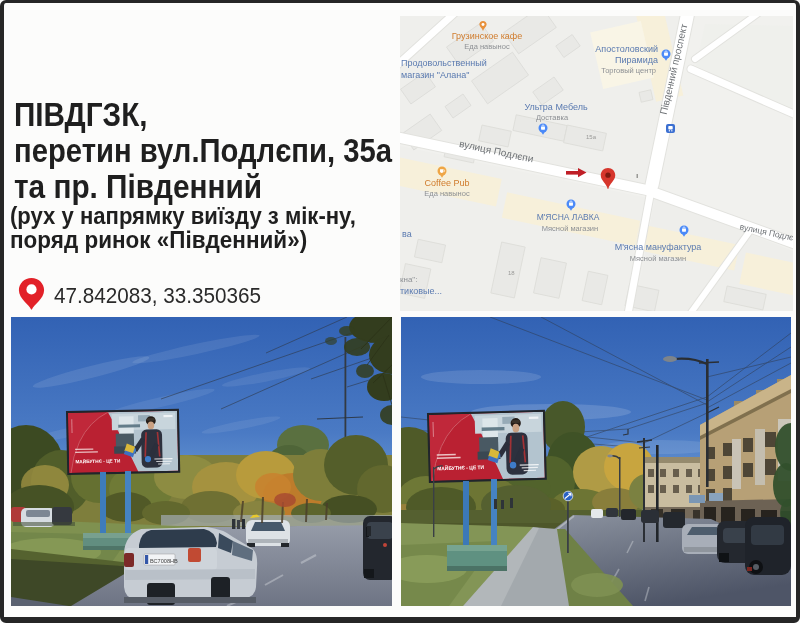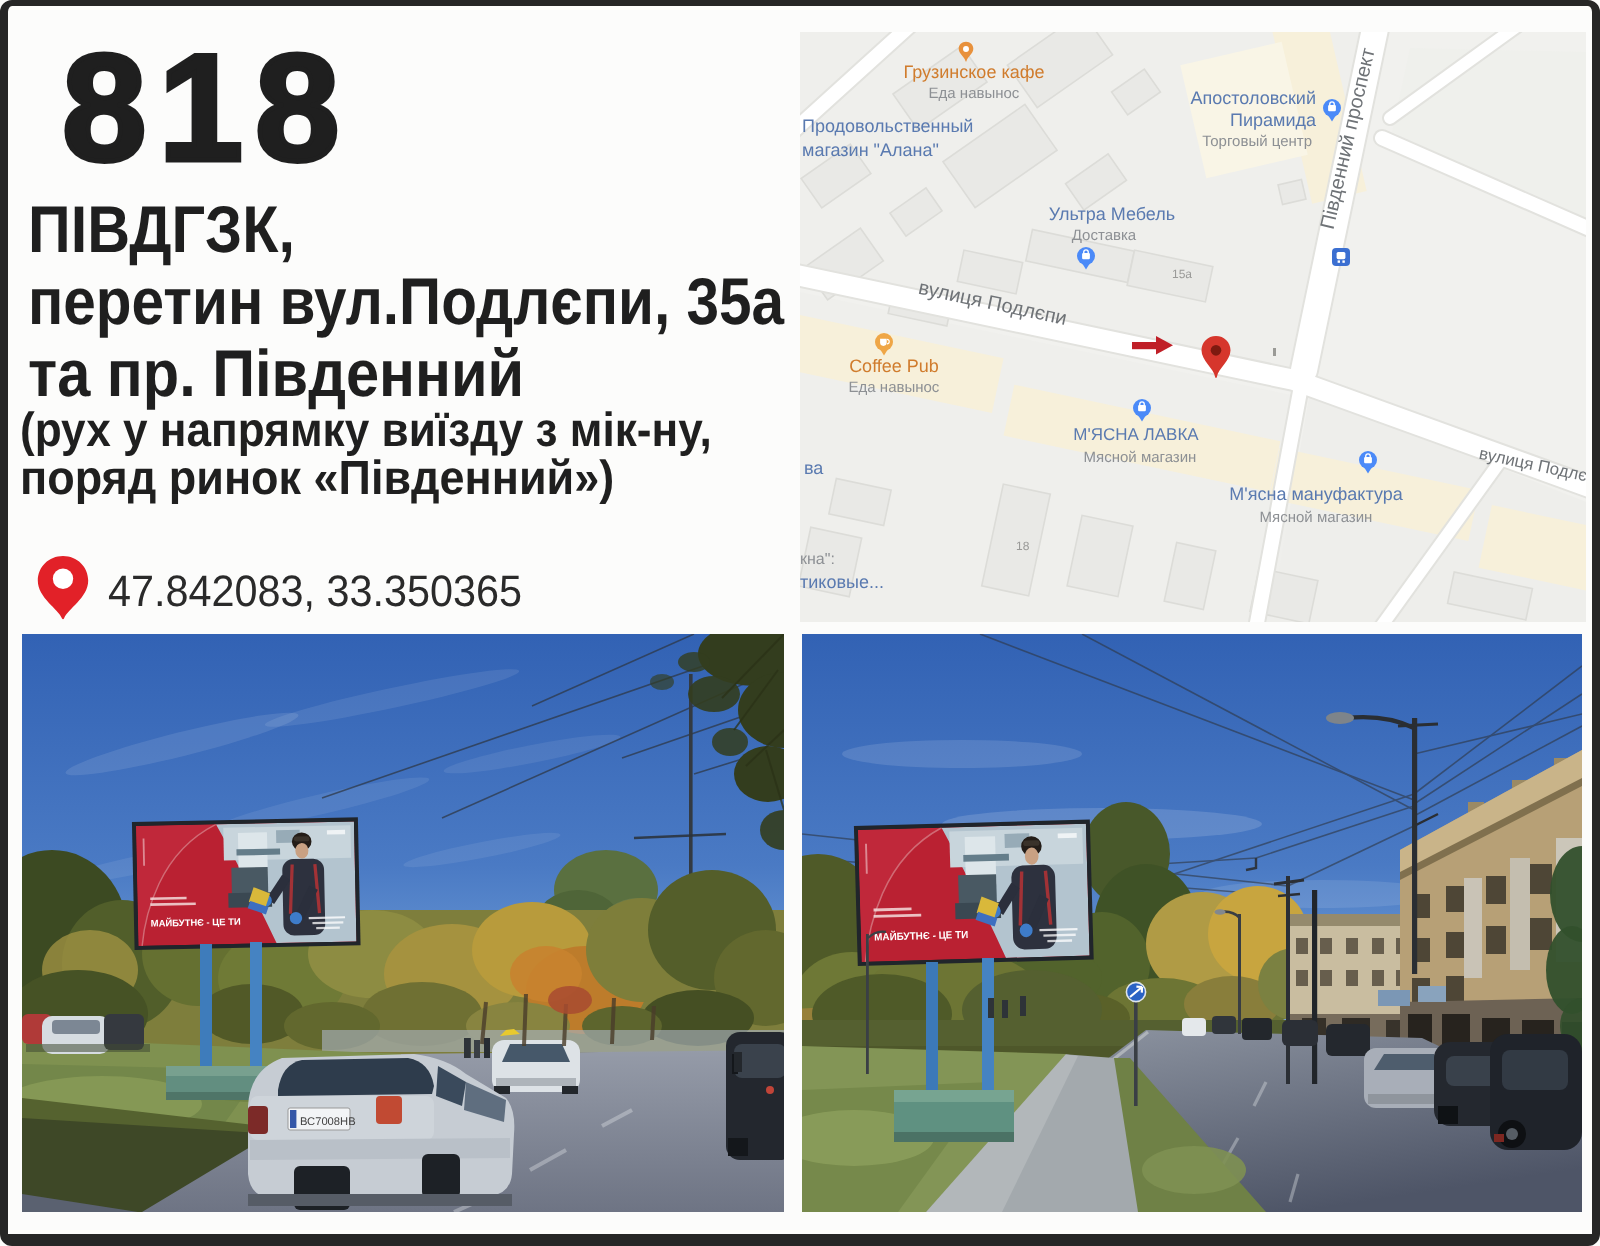--- a/index.html
+++ b/index.html
@@ -6,21 +6,20 @@
   body{width:800px;height:623px;overflow:hidden;background:#fff;font-family:"Liberation Sans",sans-serif;}
   #page{position:absolute;left:0;top:0;width:800px;height:623px;background:#fcfcfb;}
   #frame{position:absolute;left:0;top:0;width:792px;height:614px;border:3px solid #262626;border-left-width:4px;border-right-width:4px;border-bottom-width:6px;border-radius:6px;pointer-events:none;z-index:50;}
   .abs{position:absolute;}
   .ln{position:absolute;white-space:nowrap;font-weight:bold;color:#1f1f1f;transform-origin:0 50%;}
 </style>
 </head>
 <body>
 <div id="page">
 
-  <div class="abs" id="num818" style="left:31px;top:11px;font-size:76px;font-weight:bold;color:#1f1f1f;-webkit-text-stroke:2.4px #1f1f1f;letter-spacing:6px;">818</div>
 
   <div class="ln" id="l1" style="left:14px;top:96px;font-size:33px;transform:scaleX(0.899);">ПІВДГЗК,</div>
 
   <div class="ln" id="l2" style="left:14px;top:132px;font-size:33px;transform:scaleX(0.886);">перетин вул.Подлєпи, 35а</div>
 
   <div class="ln" id="l3" style="left:14px;top:168px;font-size:33px;transform:scaleX(0.902);">та пр. Південний</div>
 
   <div class="ln" id="l4" style="left:10px;top:202px;font-size:24px;transform:scaleX(0.920);">(рух у напрямку виїзду з мік-ну,</div>
 
   <div class="ln" id="l5" style="left:10px;top:226px;font-size:24px;transform:scaleX(0.937);">поряд ринок «Південний»)</div>

